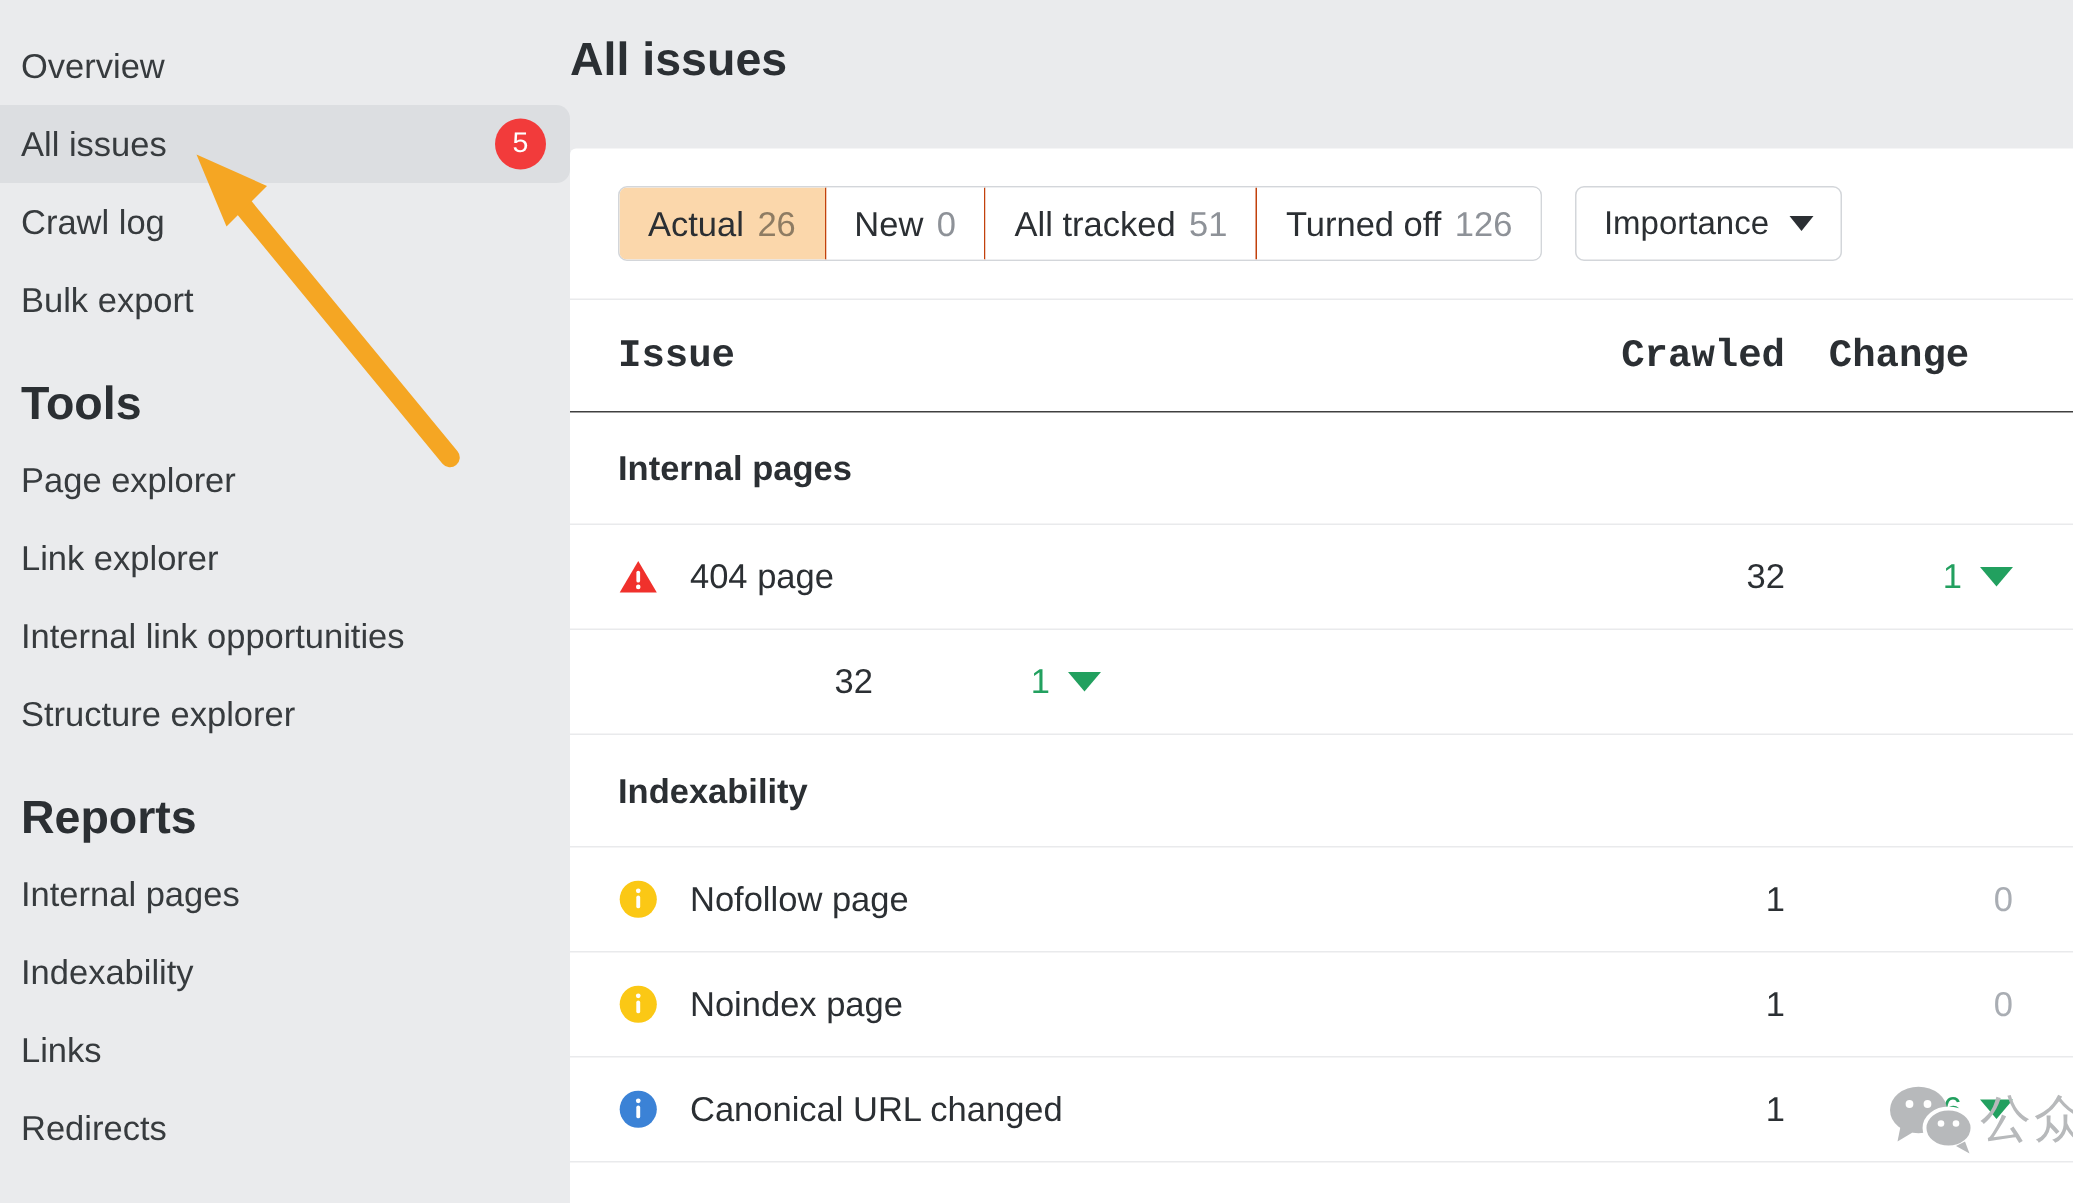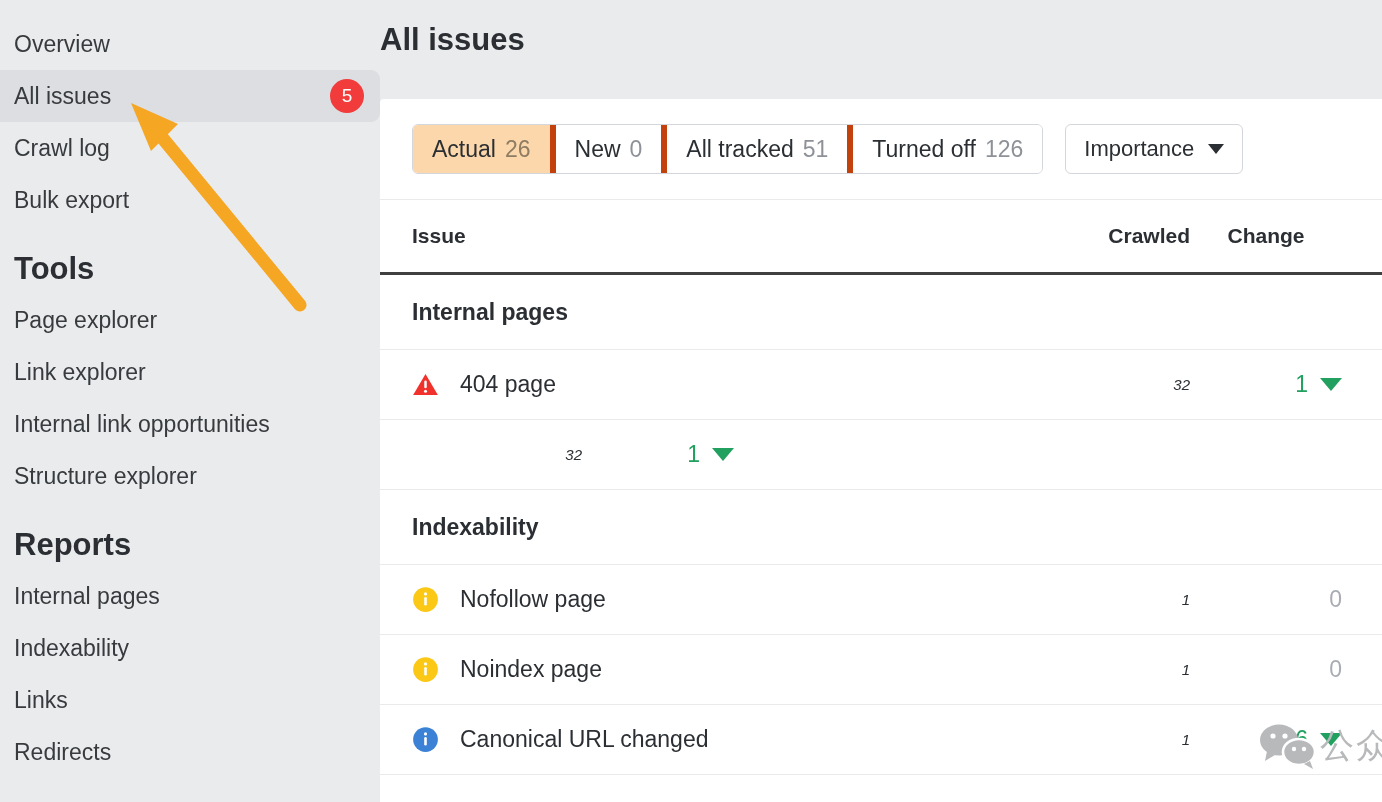--- a/index.html
+++ b/index.html
@@ -104,21 +104,21 @@
     border-radius: 6px;
     overflow: hidden;
     height: 50px;
   }
   .seg {
     display: flex; align-items: center;
     padding: 0 19px;
     font-size: 23px;
     color: #2b2f33;
     background: #fff;
-    border-right: 6px solid #c2410c;
+    border-right: 1px solid #c2410c;
     cursor: pointer;
     white-space: nowrap;
   }
   .seg:last-child { border-right: none; }
   .seg.active { background: #fbd7ab; }
   .seg .count { color: #8e9298; margin-left: 9px; }
   .seg.active .count { color: #8e7c63; }
 
   .dropdown {
     margin-left: 22px;
@@ -140,24 +140,25 @@
     border-right: 8px solid transparent;
     border-top: 10px solid #2b2f33;
   }
 
   
   .thead {
     display: flex;
     align-items: center;
     height: 75px;
     padding: 0 32px;
-    font-size: 21px;
+    font-size: 26px;
     font-weight: bold;
     color: #2b2f33;
-    border-bottom: 3px solid #404040;
+    border-bottom: 1px solid #404040;
+    font-family: Liberation Mono, monospace;
   }
   .col-issue { flex: 1 1 auto; }
   .col-crawled { width: 170px; text-align: right; }
   .col-change { width: 160px; text-align: center; padding-right: 8px; }
 
   .grouprow {
     padding: 0 32px;
     height: 75px;
     display: flex; align-items: center;
     font-size: 23px;
@@ -173,21 +174,21 @@
     color: #2b2f33;
     border-bottom: 1px solid #e9eaec;
   }
   .row .issue-cell {
     flex: 1 1 auto;
     display: flex; align-items: flex-end;
   }
   .row .issue-label { margin-left: 21px; }
   .row .num {
     width: 170px; text-align: right;
-    font-size: 15px; color: #2b2f33; font-style: italic;
+    font-size: 23px; color: #2b2f33;
   }
   .row .chg {
     width: 160px; text-align: right;
     padding-right: 8px;
     font-size: 23px;
     display: flex; align-items: center; justify-content: flex-end;
   }
   .chg.zero { color: #a9adb3; }
   .chg.down { color: #22a05f; }
   .chg .tri {

